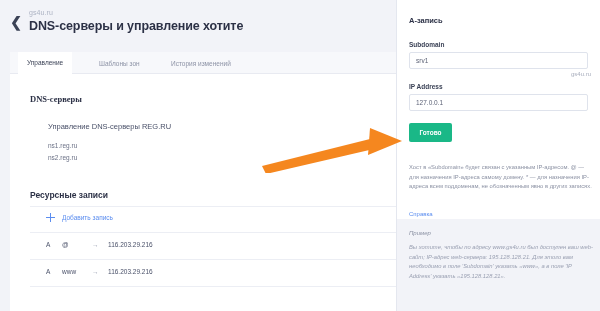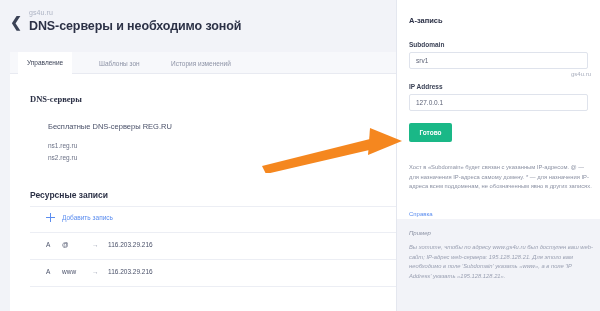--- a/index.html
+++ b/index.html
@@ -208,33 +208,33 @@
 </head>
 <body>
 
 <div id="root">
 
   <div id="left-pane">
 
     <div id="page-header">
       <div id="back-arrow">❮</div>
       <div id="breadcrumb">gs4u.ru</div>
-      <div id="page-title">DNS-серверы и необходимо зоной</div>
+      <div id="page-title">DNS-серверы и управление хотите</div>
     </div>
 
     <div id="card">
 
       <div id="tabs">
         <div class="tab active">Управление</div>
         <div class="tab">Шаблоны зон</div>
         <div class="tab">История изменений</div>
       </div>
 
       <div id="dns-section" class="section-title">DNS-серверы</div>
-      <div id="dns-sub">Бесплатные DNS-серверы REG.RU</div>
+      <div id="dns-sub">Управление DNS-серверы REG.RU</div>
       <div id="ns1" class="ns-row">ns1.reg.ru</div>
       <div id="ns2" class="ns-row">ns2.reg.ru</div>
 
       <div id="res-section" class="section-title">Ресурсные записи</div>
 
       <div id="div1" class="divider"></div>
 
       <div id="add-record">
         <span id="plus-icon"></span>
         <span id="add-record-label">Добавить запись</span>

